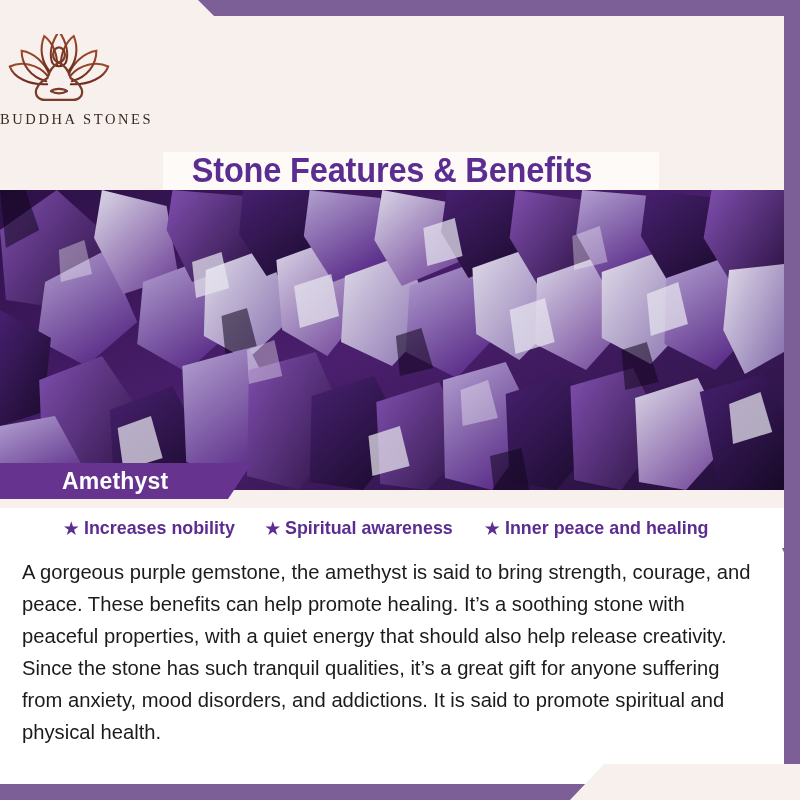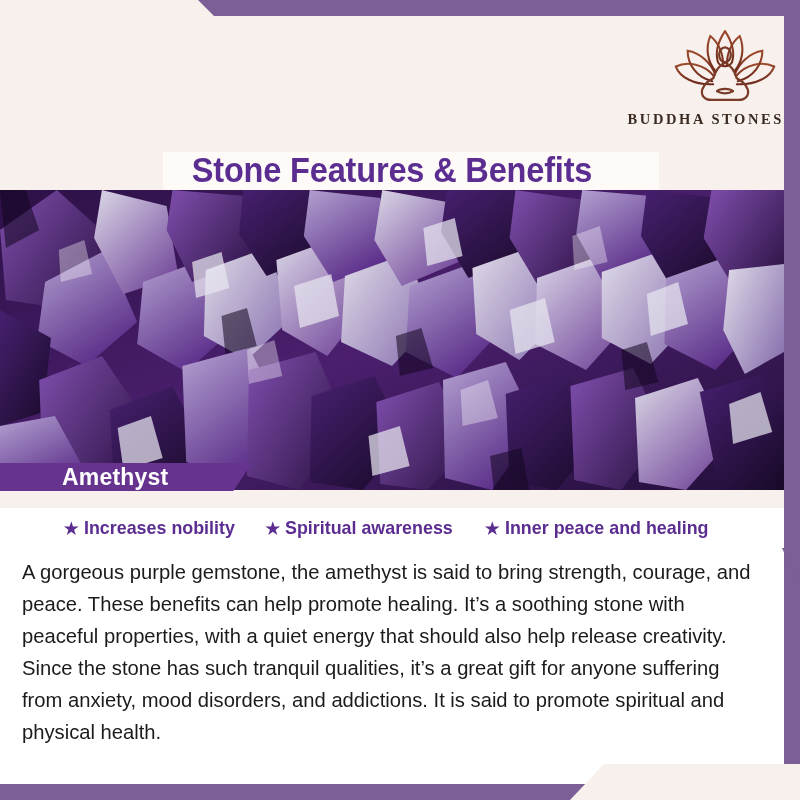--- a/index.html
+++ b/index.html
@@ -54,21 +54,21 @@
   }
 
   
   .header {
     position:absolute; top:0; left:0; right:0;
     height:174px;
     background:#f7f0ec;
   }
   .logo-wrap {
     position:absolute; top:10px; left:0; right:0;
-    display:flex; flex-direction:column; align-items:flex-end;font-weight:bold;
+    display:flex; flex-direction:column; align-items:flex-start;
   }
   .logo-mark { width:118px; height:84px; display:block; }
   .logo-word {
     margin-top:1px;
     font-family:"Liberation Serif", serif;
     font-size:14.5px;
     letter-spacing:2.6px;
     color:#3a2a22;
     white-space:nowrap;
   }
@@ -96,21 +96,21 @@
     height:300px;
     overflow:hidden;
     background:#2a1240;
   }
   .hero svg { display:block; width:100%; height:100%; }
 
   
   .stone-banner {
     position:absolute;
     left:0px; top:447px;
-    width:252px; height:28px;
+    width:252px; height:36px;
     background:#66338f;
     clip-path:polygon(0 0, 252px 0, 228px 36px, 0 36px);
     z-index:6;
     display:flex; align-items:center;
   }
   .stone-banner span {
     margin-left:62px;
     color:#ffffff;
     font-family:"Liberation Sans", sans-serif;
     font-size:23px;

